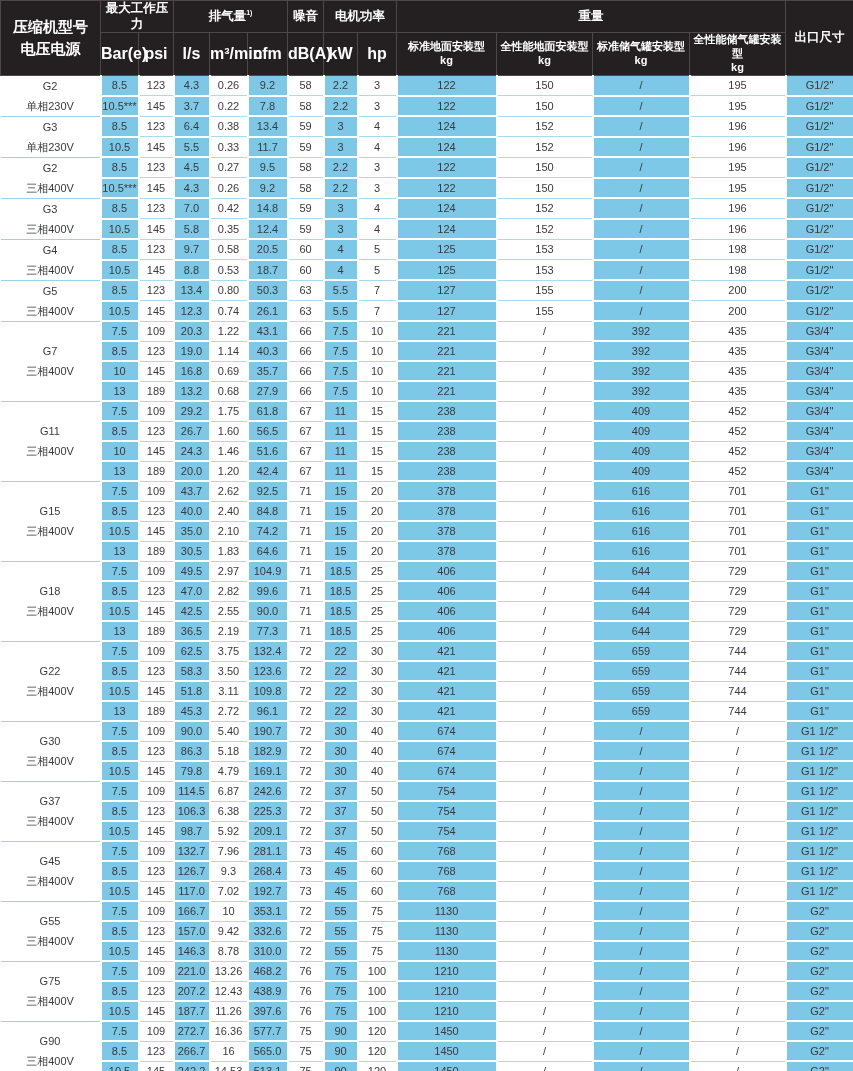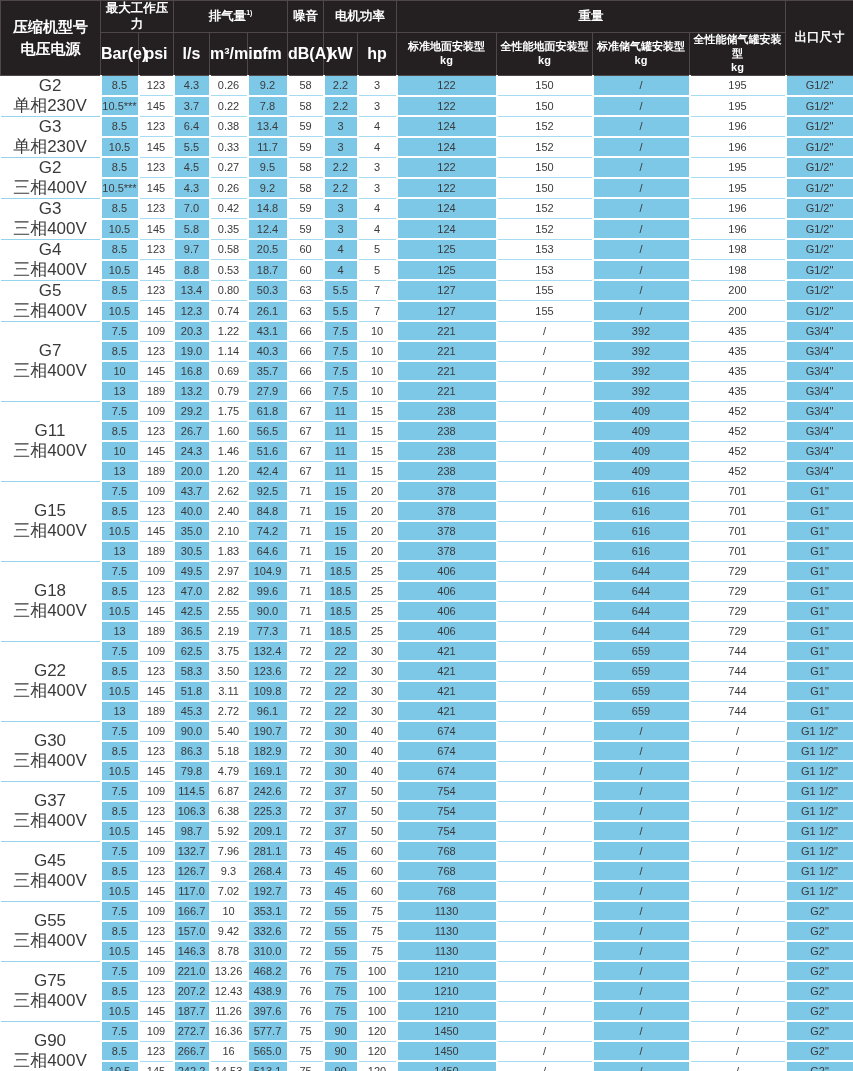--- a/index.html
+++ b/index.html
@@ -24,21 +24,21 @@
   
   tbody tr { height:20px; }
   tbody td {
     text-align:center; vertical-align:middle; padding:0;
     font-size:11px; color:#3a3a3c;
   }
   td.c-blue  { background:#7dc8e6; border:2px solid #ffffff; }
   td.c-white { background:#ffffff; border-top:1px solid #a6dcf2; border-bottom:1px solid #a6dcf2; }
   td.model-cell {
     background:#ffffff; border-top:1px solid #96d4ee; border-bottom:1px solid #96d4ee;
-    font-size:17px; color:#3a3a3c;margin-top:30px;
+    font-size:11px; color:#3a3a3c;margin-top:30px;
   }
   td.model-cell .model-name, td.model-cell .model-voltage { line-height:20px; }
   tbody tr:first-child td { border-top:none; }
   tbody tr.last-row td { border-bottom:2px solid #9ed7ee; }
 </style>
 </head>
 <body>
 
 <div class="sheet">
   <table class="spec">
@@ -349,21 +349,21 @@
           <td class="c-blue">221</td>
           <td class="c-white">/</td>
           <td class="c-blue">392</td>
           <td class="c-white">435</td>
           <td class="c-blue">G3/4"</td>
         </tr>
         <tr>
           <td class="c-blue">13</td>
           <td class="c-white">189</td>
           <td class="c-blue">13.2</td>
-          <td class="c-white">0.79</td>
+          <td class="c-white">0.68</td>
           <td class="c-blue">27.9</td>
           <td class="c-white">66</td>
           <td class="c-blue">7.5</td>
           <td class="c-white">10</td>
           <td class="c-blue">221</td>
           <td class="c-white">/</td>
           <td class="c-blue">392</td>
           <td class="c-white">435</td>
           <td class="c-blue">G3/4"</td>
         </tr>

